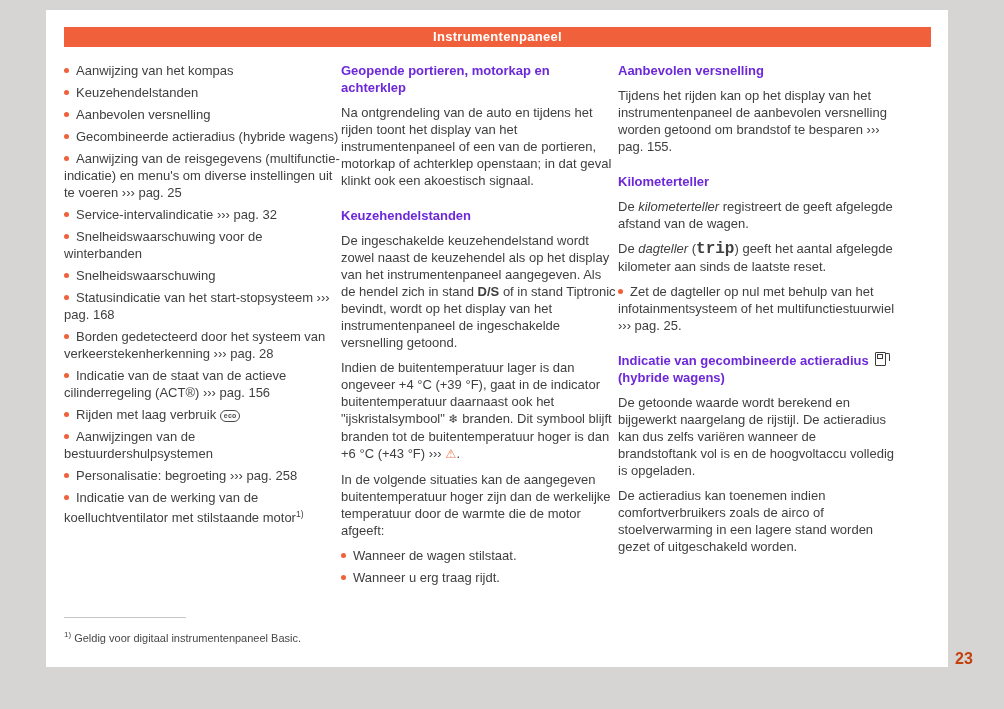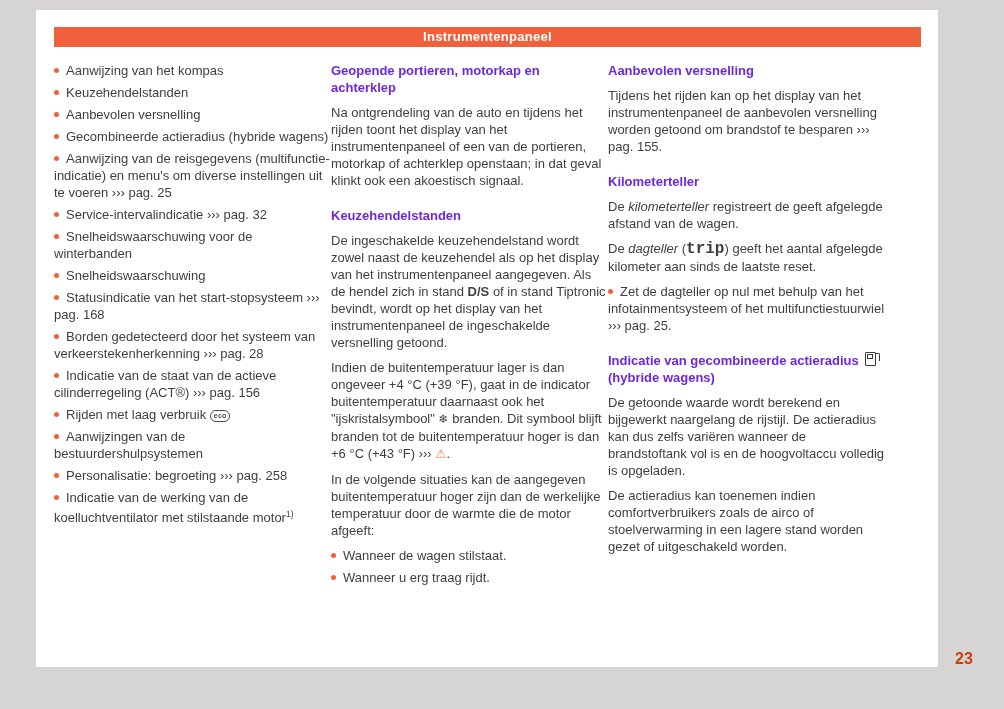--- a/index.html
+++ b/index.html
@@ -2,21 +2,21 @@
 <html><head>
 <meta charset="utf-8">
 <style>
   html,body { margin:0; padding:0; }
   body {
     width:1004px; height:709px; position:relative; overflow:hidden;
     background:#D7D5D3;
     font-family:"Liberation Sans","DejaVu Sans",sans-serif;
   }
   .page {
-    position:absolute; left:36px; top:10px; width:902px; height:657px;
+    position:absolute; left:46px; top:10px; width:902px; height:657px;
     background:#FFFFFF;
   }
   .header-bar {
     position:absolute; left:18px; top:17px; width:867px; height:20px;
     background:#F0603A; color:#FFFFFF; text-align:center;
     font-size:13px; font-weight:700; line-height:20px; letter-spacing:.3px;
   }
   .columns {
     position:absolute; left:18px; top:52px; width:867px;
     display:flex; 
@@ -129,16 +129,20 @@
       </section>
       <section>
         <h3 class="heading"><span>Indicatie van gecombineerde actieradius </span><span class="icon fuel-pump-icon"></span><span> (hybride wagens)</span></h3>
         <p><span>De getoonde waarde wordt berekend en bijgewerkt naargelang de rijstijl. De actieradius kan dus zelfs variëren wanneer de brandstoftank vol is en de hoogvoltaccu volledig is opgeladen.</span></p>
         <p><span>De actieradius kan toenemen indien comfortverbruikers zoals de airco of stoelverwarming in een lagere stand worden gezet of uitgeschakeld worden.</span></p>
       </section>
     </div>
 
   </div>
 
+  <div class="footnote">
+    <div class="footnote-rule"></div>
+    <div class="footnote-text"><sup>1)</sup> <span>Geldig voor digitaal instrumentenpaneel Basic.</span></div>
+  </div>
 
 </div>
 
 <div class="page-number">23</div>
 
 </body></html>

